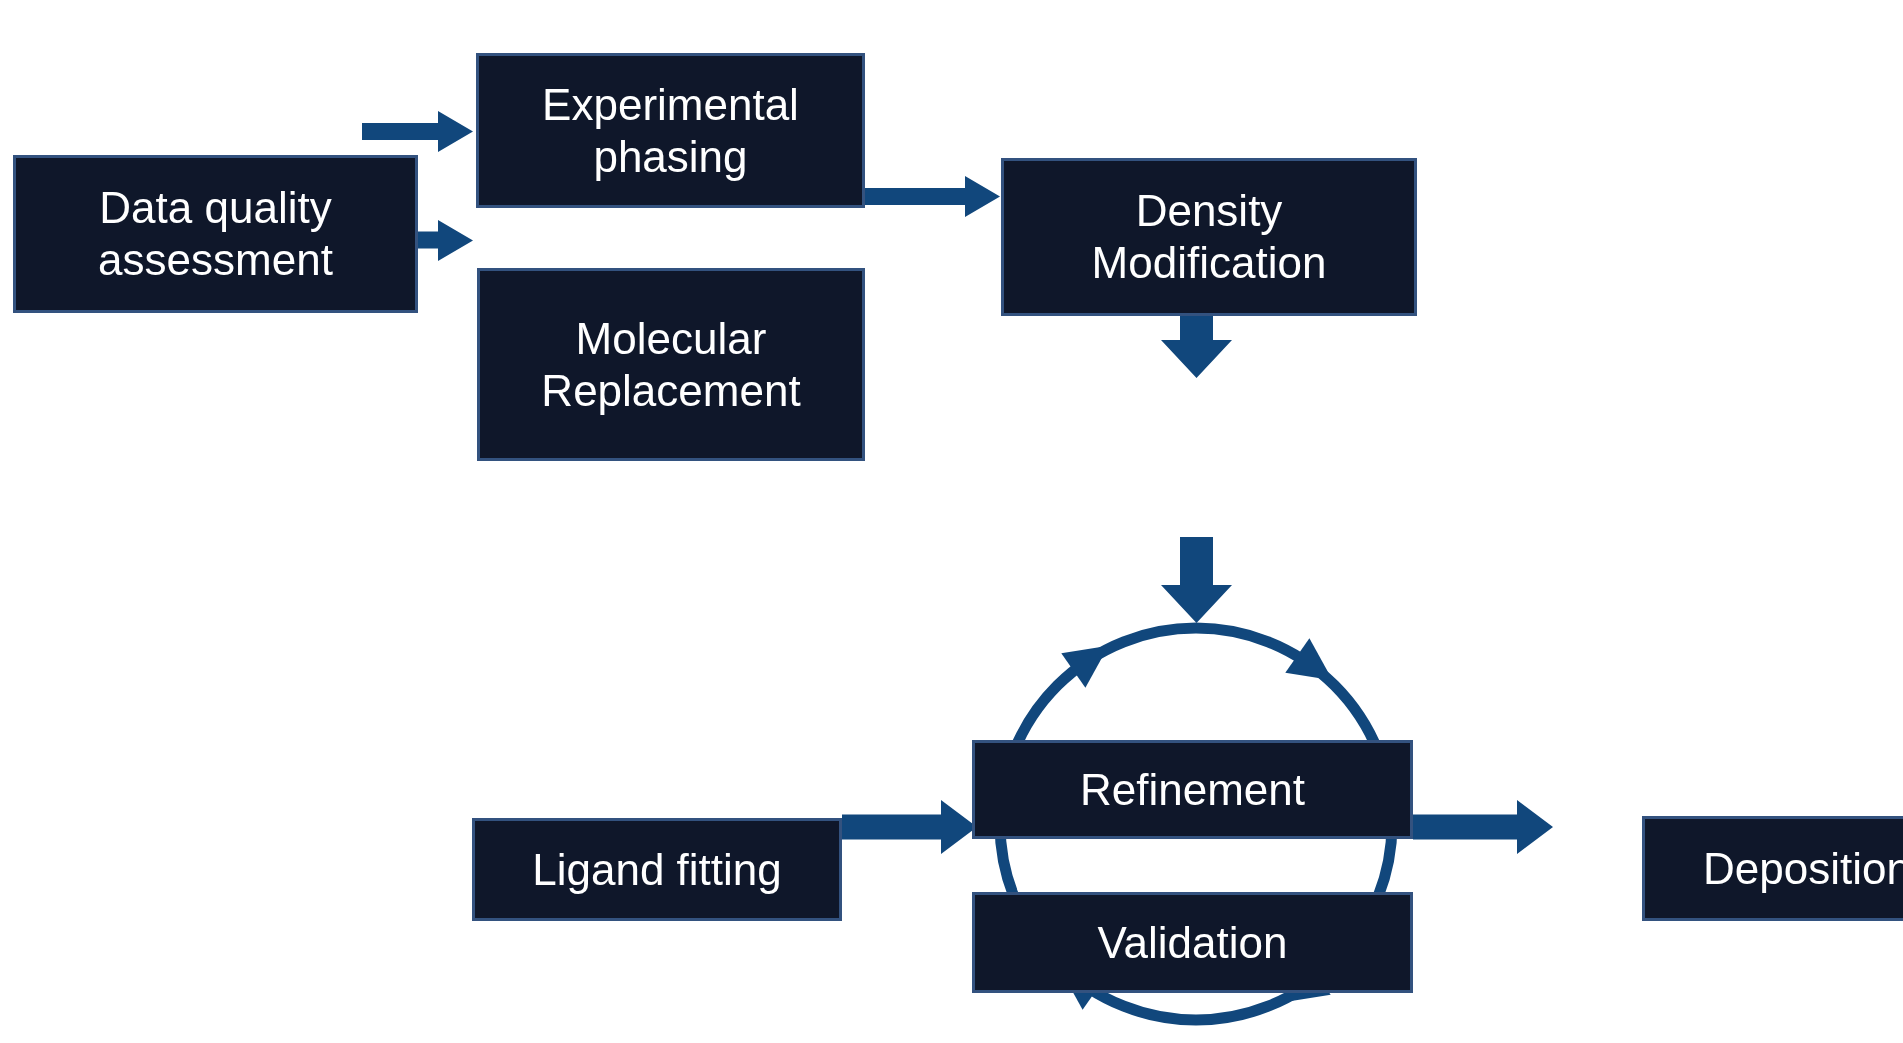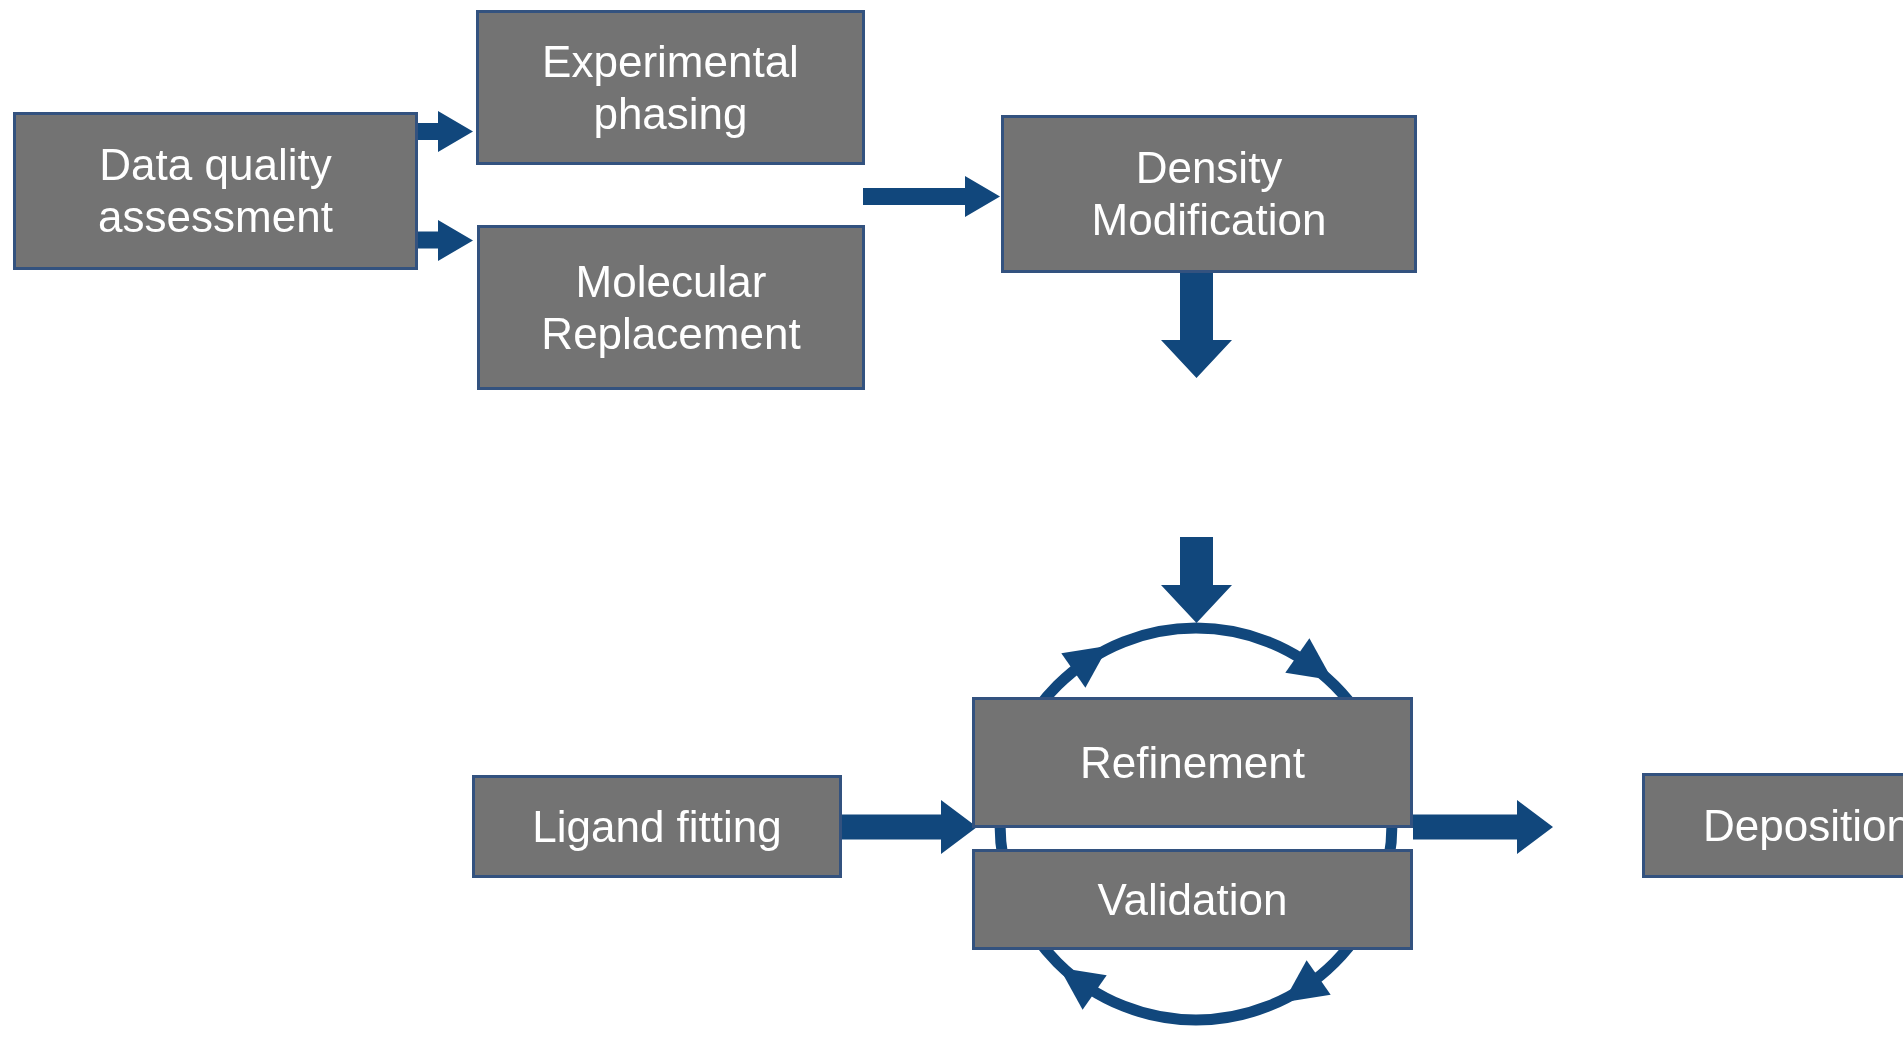--- a/index.html
+++ b/index.html
@@ -18,30 +18,31 @@
   #connector-layer {
     position: absolute;
     left: 0;
     top: 0;
     width: 1903px;
     height: 1043px;
   }
   .node {
     position: absolute;
     box-sizing: border-box;
-    background: #737373;
+    background: #0f172a;
     border: 3px solid #33527f;
     color: #ffffff;
     display: flex;
     align-items: center;
     justify-content: center;
     text-align: center;
     font-size: 44px;
     line-height: 1.18;
     white-space: pre-line;
+    margin-top: 43px;
   }
   .node span {
     display: block;
     padding: 0 8px;
   }
 </style>
 </head>
 <body>
 
 <div id="canvas">
@@ -76,32 +77,32 @@
   <div class="node" style="left:13px; top:112px; width:405px; height:158px;">
     <span>Data quality
 assessment</span>
   </div>
 
   <div class="node" style="left:476px; top:10px; width:389px; height:155px;">
     <span>Experimental
 phasing</span>
   </div>
 
-  <div class="node" style="left:477px; top:225px; width:388px; height:165px;">
+  <div class="node" style="left:477px; top:225px; width:388px; height:193px;">
     <span>Molecular
 Replacement</span>
   </div>
 
   <div class="node" style="left:1001px; top:115px; width:416px; height:158px;">
     <span>Density
 Modification</span>
   </div>
 
 
-  <div class="node" style="left:972px; top:697px; width:441px; height:131px;">
+  <div class="node" style="left:972px; top:697px; width:441px; height:99px;">
     <span>Refinement</span>
   </div>
 
   <div class="node" style="left:972px; top:849px; width:441px; height:101px;justify-content:center;">
     <span>Validation</span>
   </div>
 
   <div class="node" style="left:472px; top:775px; width:370px; height:103px;">
     <span>Ligand fitting</span>
   </div>

